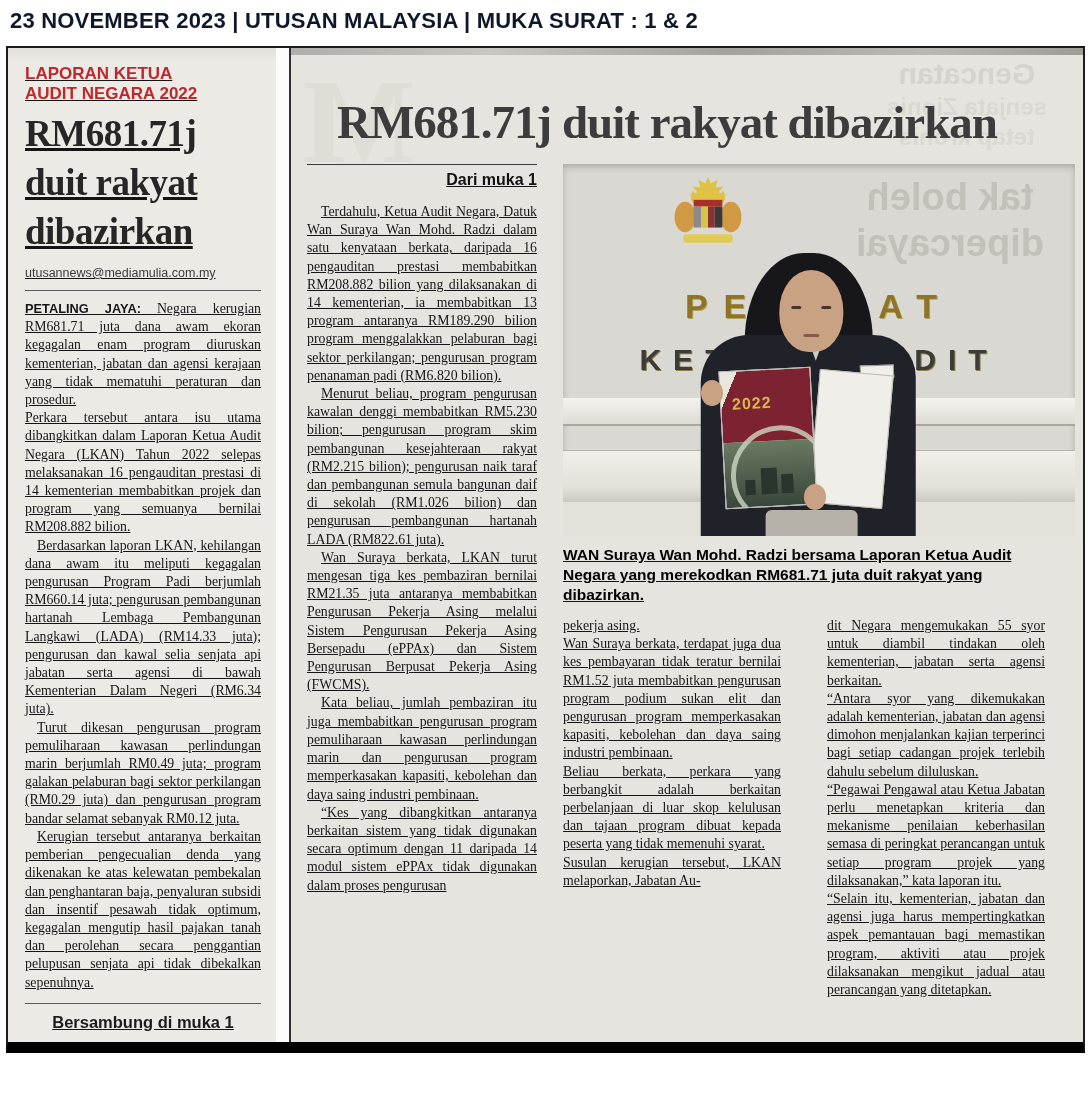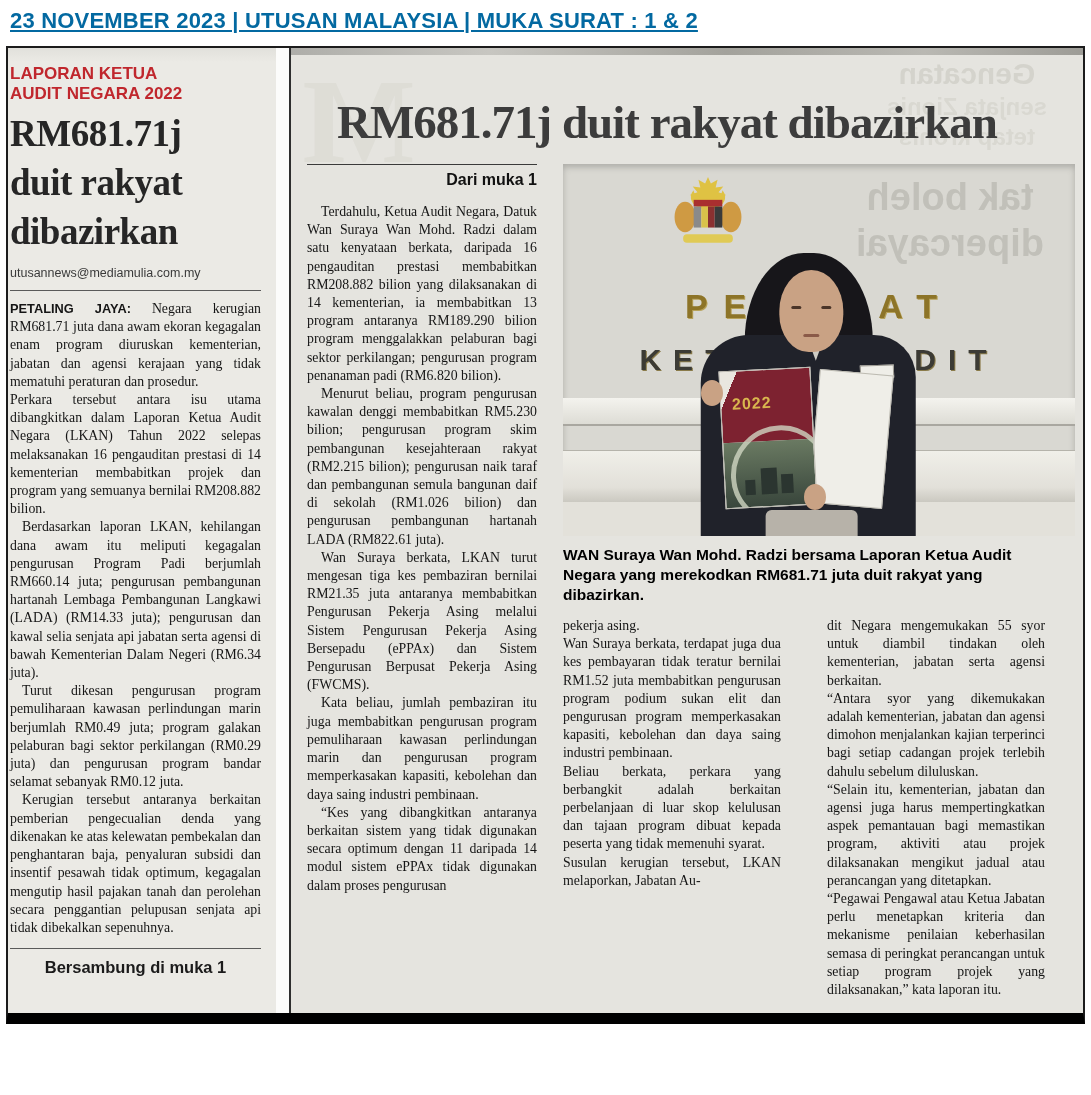--- a/index.html
+++ b/index.html
@@ -1,36 +1,37 @@
 <!DOCTYPE html>
 <html><head>
 <meta charset="utf-8">
 <style>
   html,body{margin:0;padding:0;background:#ffffff;}
   body{width:1091px;font-family:"Liberation Serif",serif;color:#141414;}
 
   
   .scan-header{
     font:bold 22px/26px "Liberation Sans",sans-serif;
-    color:#0369a1;letter-spacing:.2px;
-    padding:8px 0 12px 10px;white-space:nowrap;text-decoration:underline;
+    color:#0f172a;letter-spacing:.2px;
+    padding:8px 0 12px 10px;white-space:nowrap;
   }
 
   
   .scan-frame{
     margin-left:6px;width:1079px;box-sizing:border-box;
     border:2px solid #1c1c1c;border-bottom:11px solid #000;
     display:flex;background:#fff;align-items:stretch;
   }
 
   
   .front-clip{
     flex:0 0 268px;box-sizing:border-box;background:#ebeae5;
-    padding:16px 15px 10px 2px;position:relative;
+    padding:16px 15px 10px 17px;position:relative;
     background-image:linear-gradient(180deg,rgba(180,180,175,.18),rgba(0,0,0,0) 14px);
+    text-decoration:underline;
   }
   .kicker{color:#c0272d;font:bold 17px/20px "Liberation Sans",sans-serif;}
   .front-headline{margin:9px 0 14px;color:#262626;}
   .front-headline div{font:bold 37px/41px "Liberation Serif",serif;letter-spacing:-.5px;margin-top:8px;}
   .byline div{font:bold 13.5px/16px "Liberation Sans",sans-serif;color:#1e1e1e;}
   .byline-email{font:12.5px/15px "Liberation Sans",sans-serif;color:#3a3a3a;margin-top:2px;}
   .front-rule{border:none;border-top:1px solid #5a5a5a;margin:9px 0 9px;}
   .front-body p{font-size:13px;line-height:15.4px;text-align:justify;margin:0;color:#121212;}
   .front-body p + p{text-indent:12px;}
   .dateline{font:bold 12.8px "Liberation Sans",sans-serif;}
@@ -60,21 +61,21 @@
   .ghost-stack .g2{font-size:24px;line-height:30px;color:#d8d7d0;}
   .ghost-m{
     position:absolute;top:14px;left:10px;color:#dddcd5;opacity:.8;
     font:bold 120px/120px "Liberation Serif",serif;transform:scaleX(-1);pointer-events:none;
   }
   .inside-headline{
     position:relative;margin:48px 28px 16px 30px;
     font:bold 47px/52px "Liberation Serif",serif;color:#3c3c3c;letter-spacing:-1px;
     white-space:nowrap;
   }
-  .content-row{display:flex;position:relative;}
+  .content-row{display:flex;position:relative;text-decoration:underline;}
   .col1{flex:0 0 230px;margin-right:26px;}
   .col-rule{border:none;border-top:1.5px solid #3a3a3a;margin:0 0 5px;}
   .continued-label{text-align:right;font:bold 16px/20px "Liberation Sans",sans-serif;color:#111;margin-bottom:13px;}
   .article p{font-size:13.8px;line-height:18.2px;text-align:justify;margin:0;color:#151515;}
   .col1 .article p{text-indent:14px;}
 
   .right-zone{flex:1;min-width:0;padding-right:8px;}
 
   
   .photo{position:relative;height:372px;background:#d9d8d2;overflow:hidden;
@@ -254,21 +255,21 @@
         <div class="bottom-cols">
           <div class="bottom-col c2 article">
               <p>pekerja asing.</p>
               <p>Wan Suraya berkata, terdapat juga dua kes pembayaran tidak teratur bernilai RM1.52 juta membabitkan pengurusan program podium sukan elit dan pengurusan program memperkasakan kapasiti, kebolehan dan daya saing industri pembinaan.</p>
               <p>Beliau berkata, perkara yang berbangkit adalah berkaitan perbelanjaan di luar skop kelulusan dan tajaan program dibuat kepada peserta yang tidak memenuhi syarat.</p>
               <p>Susulan kerugian tersebut, LKAN melaporkan, Jabatan Au-</p>
             </div>
           <div class="bottom-col c3 article">
               <p>dit Negara mengemukakan 55 syor untuk diambil tindakan oleh kementerian, jabatan serta agensi berkaitan.</p>
               <p>“Antara syor yang dikemukakan adalah kementerian, jabatan dan agensi dimohon menjalankan kajian terperinci bagi setiap cadangan projek terlebih dahulu sebelum diluluskan.</p>
+              <p>“Pegawai Pengawal atau Ketua Jabatan perlu menetapkan kriteria dan mekanisme penilaian keberhasilan semasa di peringkat perancangan untuk setiap program projek yang dilaksanakan,” kata laporan itu.</p>
               <p>“Selain itu, kementerian, jabatan dan agensi juga harus mempertingkatkan aspek pemantauan bagi memastikan program, aktiviti atau projek dilaksanakan mengikut jadual atau perancangan yang ditetapkan.</p>
-              <p>“Pegawai Pengawal atau Ketua Jabatan perlu menetapkan kriteria dan mekanisme penilaian keberhasilan semasa di peringkat perancangan untuk setiap program projek yang dilaksanakan,” kata laporan itu.</p>
             </div>
         </div>
 
       </div>
     </div>
   </div>
 </div>
 
 </body></html>

